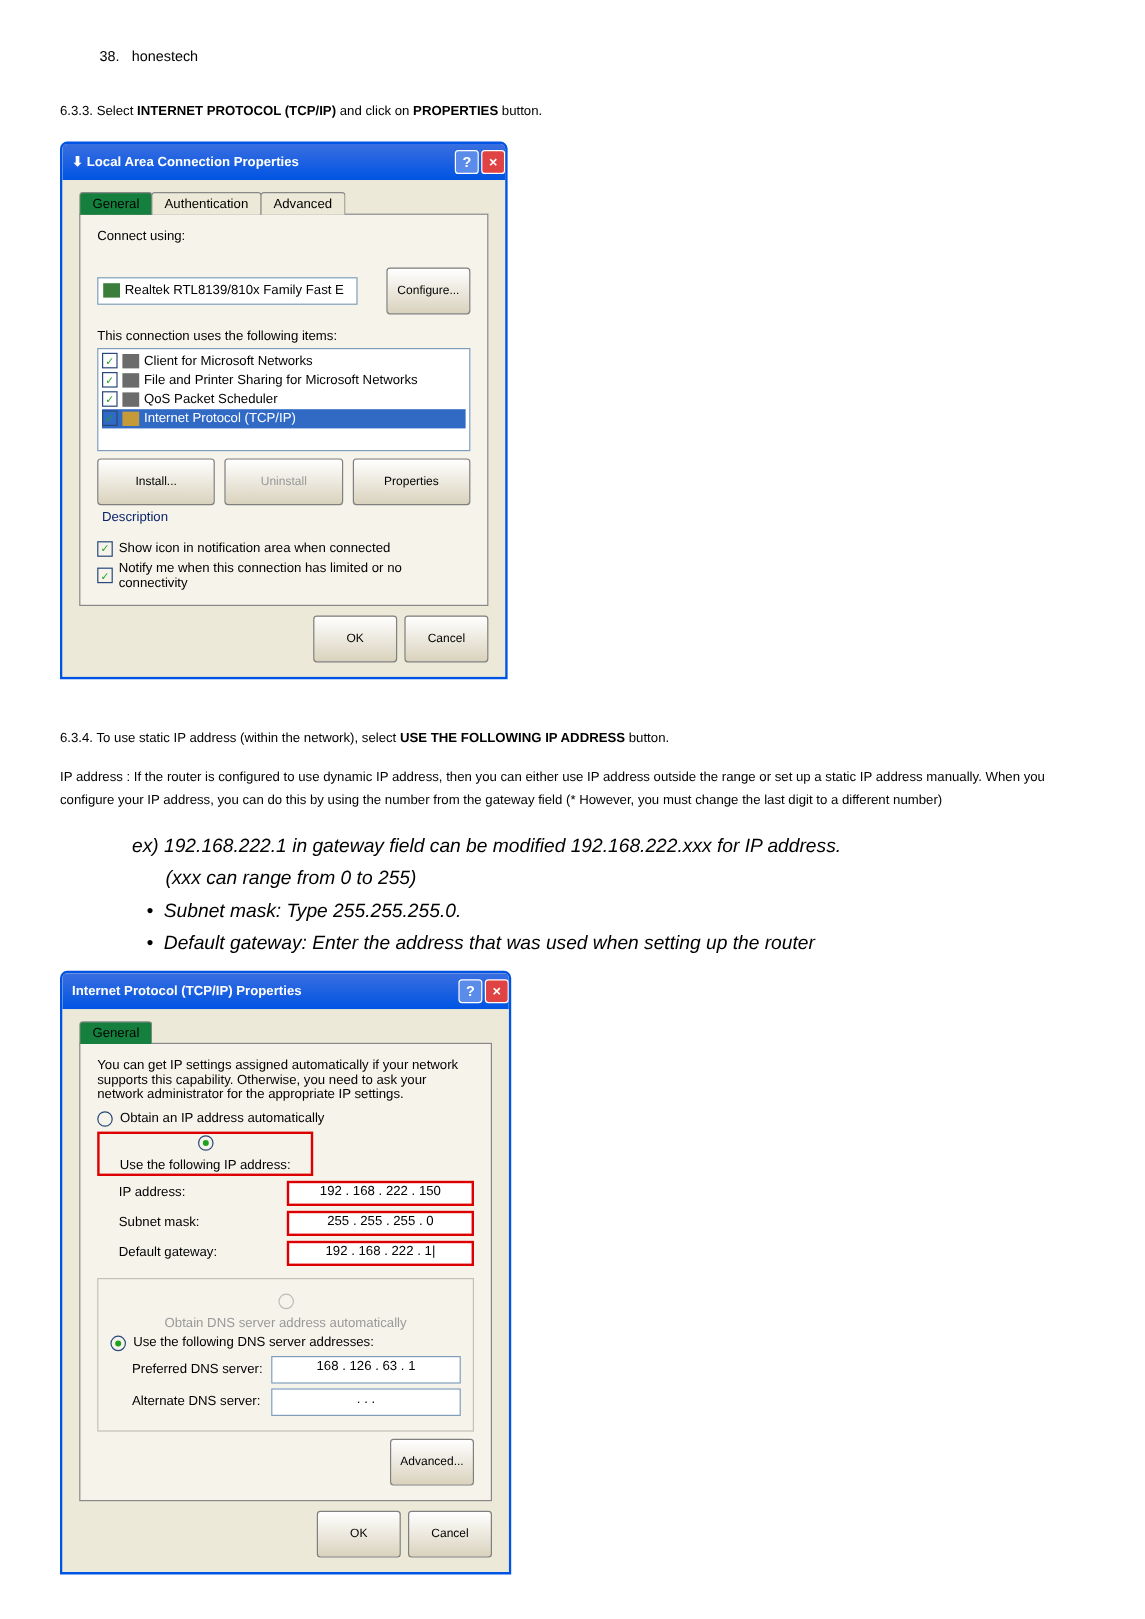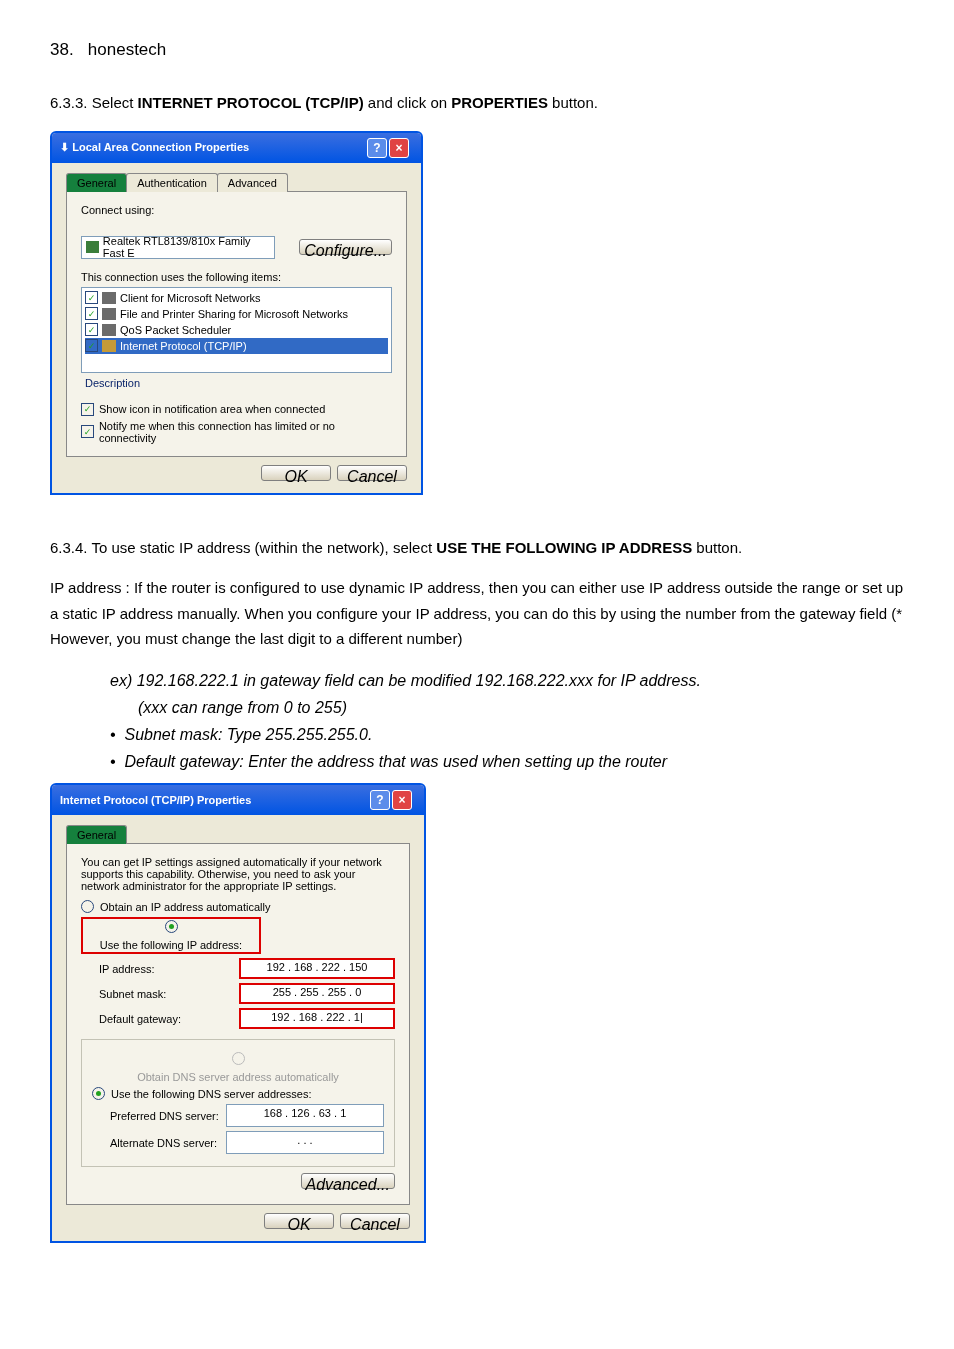--- a/index.html
+++ b/index.html
@@ -3,52 +3,53 @@
 <meta charset="utf-8">
 <style>
   body {
     margin: 0;
     padding: 40px 50px;
     font-family: Arial, sans-serif;
     background: #fff;
     width: 854px;
   }
   .page-header {
-    font-size: 17px;
+    font-size: 12px;
     color: #000;
     margin-bottom: 30px;
+    margin-left: 33px;
   }
   .section-text {
-    font-size: 15px;
+    font-size: 11px;
     line-height: 1.7;
     margin: 15px 0;
   }
   .bold { font-weight: bold; }
   .italic-list {
     font-style: italic;
     font-size: 16px;
     line-height: 1.7;
     margin-left: 60px;
   }
-  .italic-list .bullet { margin-left: 0; }
+  .italic-list .bullet { margin-left: 12px; }
   .dialog-wrap { margin: 8px 0 40px 0; }
   .xp-dialog {
     width: 369px;
     border: 2px solid #0054E3;
     border-radius: 6px 6px 0 0;
     background: #ECE9D8;
     font-family: Tahoma, sans-serif;
     font-size: 11px;
     overflow: hidden;
   }
   .xp-titlebar {
     background: linear-gradient(#3A6EE0, #0054E3);
     color: #fff;
     font-weight: bold;
-    padding: 5px 12px 5px 8px;
+    padding: 5px 0 5px 8px;
     display: flex;
     justify-content: space-between;
     align-items: center;
   }
   .xp-titlebar .ctls { display: flex; gap: 2px; }
   .xp-titlebar .ctls span {
     width: 18px; height: 18px;
     display: inline-flex; align-items: center; justify-content: center;
     border: 1px solid #fff; border-radius: 3px;
     font-size: 12px; font-weight: bold;
@@ -82,25 +83,24 @@
     border: 1px solid #7F9DB9;
     background: #fff;
     padding: 2px 4px;
     font-size: 11px;
     height: 17px;
   }
   .xp-btn {
     border: 1px solid #7F7F7F;
     background: linear-gradient(#fff, #D9D2BD);
     padding: 2px 4px;
-    font-size: 16px;
+    font-size: 10px;
     border-radius: 3px;
     min-width: 70px;
-    height: 16px;
-    font-style: italic;
+    height: 39px;
   }
   .xp-btn.disabled { color: #999; }
   .listbox {
     border: 1px solid #7F9DB9;
     background: #fff;
     height: 80px;
     padding: 2px 3px;
     font-size: 11px;
   }
   .listbox .row { display: flex; align-items: center; height: 16px; gap: 4px; }
@@ -209,20 +209,25 @@
               <span class="chk">✓</span>
               <span class="icon-net"></span>
               <span>QoS Packet Scheduler</span>
             </div>
           <div class="row selected">
               <span class="chk">✓</span>
               <span class="icon-net" style="background:#c59a38;"></span>
               <span>Internet Protocol (TCP/IP)</span>
             </div>
         </div>
+        <div class="btn-row">
+          <button class="xp-btn">Install...</button>
+          <button class="xp-btn disabled">Uninstall</button>
+          <button class="xp-btn">Properties</button>
+        </div>
         <div class="desc-box">
           <div class="group-label">Description</div>
         </div>
         <div class="chk-line">
             <span class="chk">✓</span>
             <span>Show icon in notification area when connected</span>
           </div>
         <div class="chk-line">
             <span class="chk">✓</span>
             <span>Notify me when this connection has limited or no connectivity</span>

